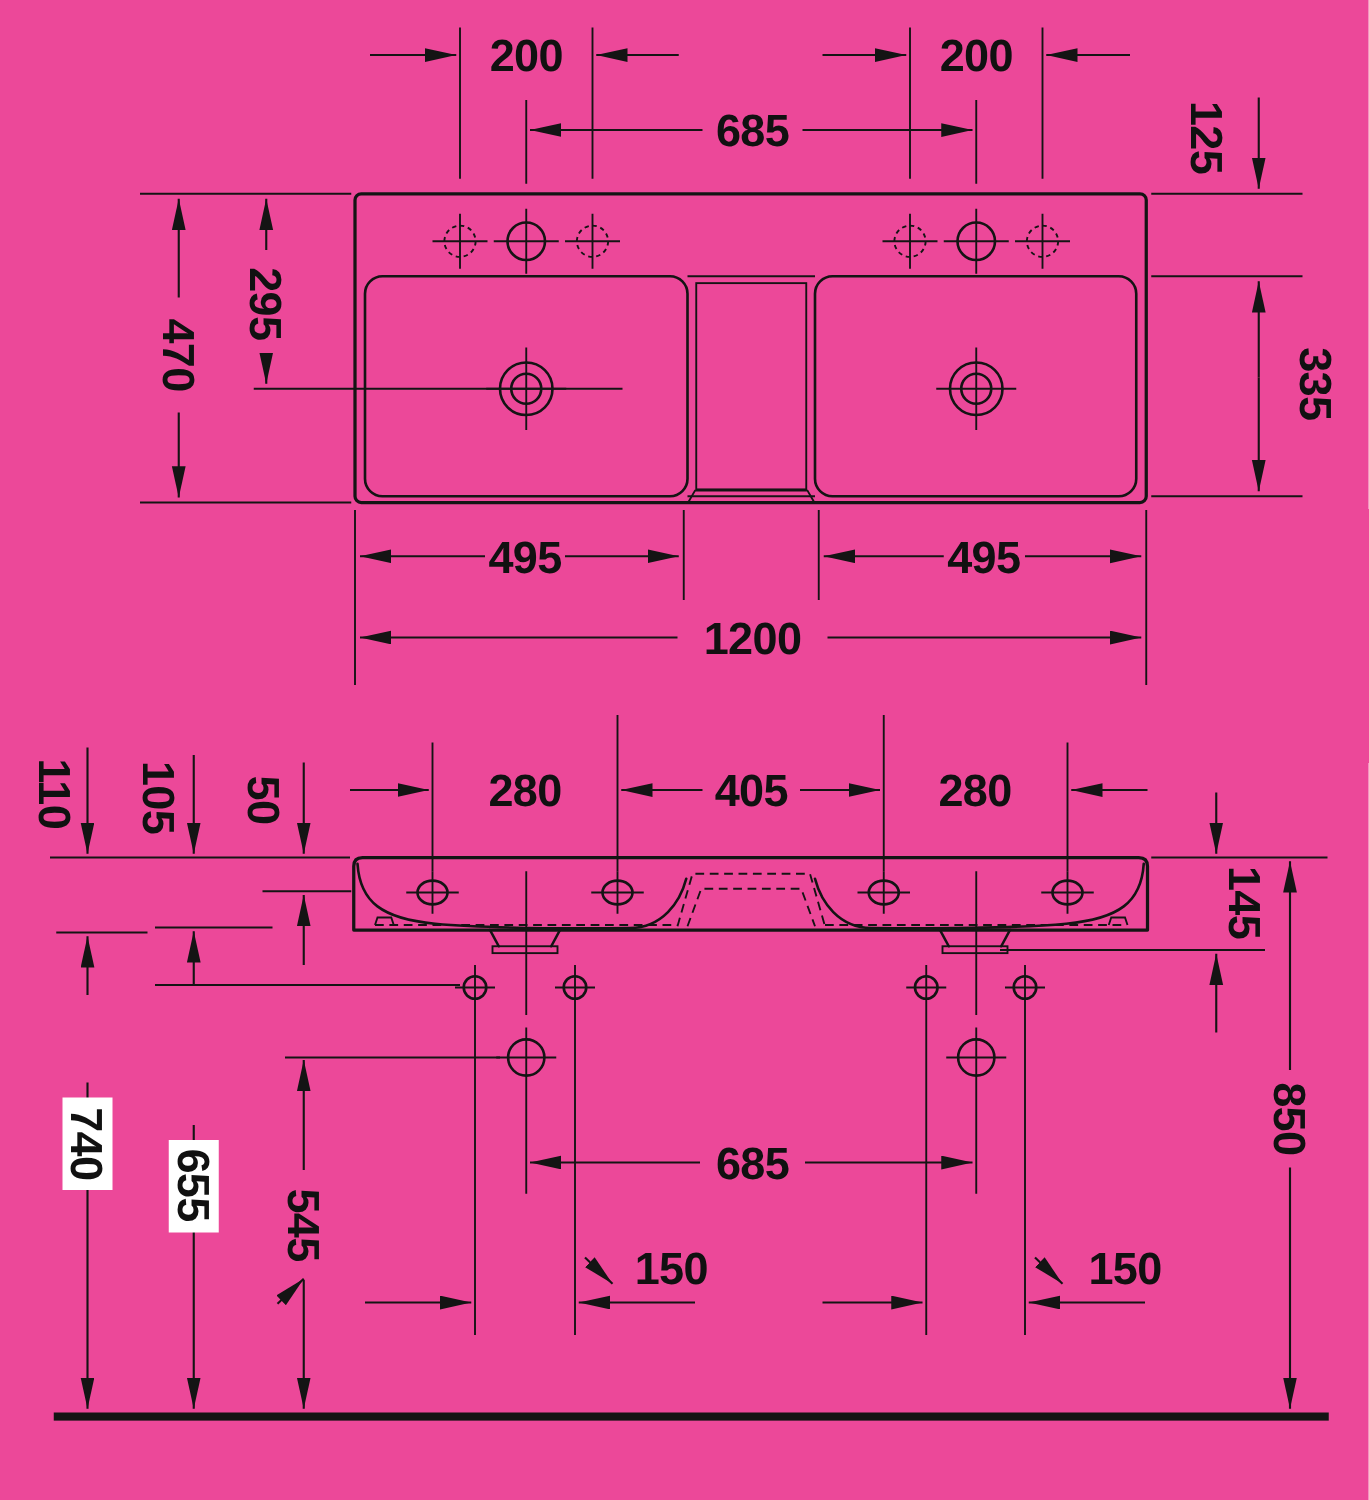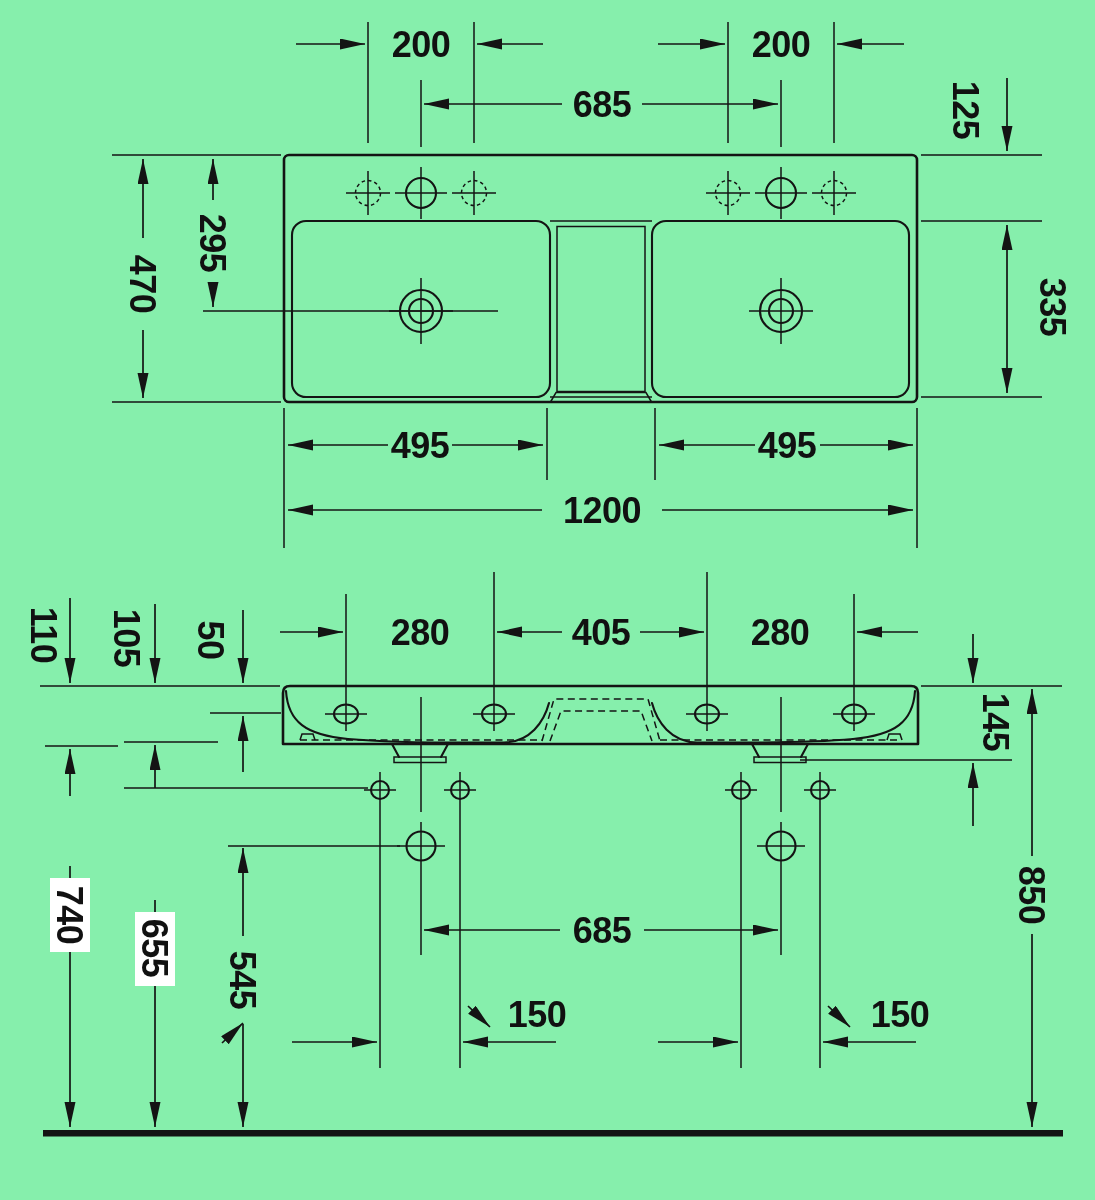--- a/index.html
+++ b/index.html
@@ -1,16 +1,16 @@
 <!DOCTYPE html>
 <html><head>
 <meta charset="utf-8">
 <style>
   html,body{margin:0;padding:0;background:#fff;}
-  #stage{position:relative;width:1095px;height:1200px;background:#86efac;overflow:hidden;
+  #stage{position:relative;width:1095px;height:1200px;background:#ec4899;overflow:hidden;
          font-family:"Liberation Sans", sans-serif;}
   svg{display:block;}
   .ol  {stroke:#141414;stroke-width:2.6;fill:none;stroke-linecap:round;stroke-linejoin:round;}
   .ol2 {stroke:#141414;stroke-width:2.1;fill:none;stroke-linecap:round;stroke-linejoin:round;}
   .thin{stroke:#141414;stroke-width:1.5;fill:none;stroke-linecap:butt;}
   .dim {stroke:#141414;stroke-width:1.7;fill:none;stroke-linecap:butt;}
   .dash{stroke-dasharray:7 4.5;}
   .dashf{stroke-dasharray:3.5 3;}
   .dimtext{font:bold 36px "Liberation Sans", sans-serif;fill:#111;text-anchor:middle;letter-spacing:-0.5px;}
 </style>

